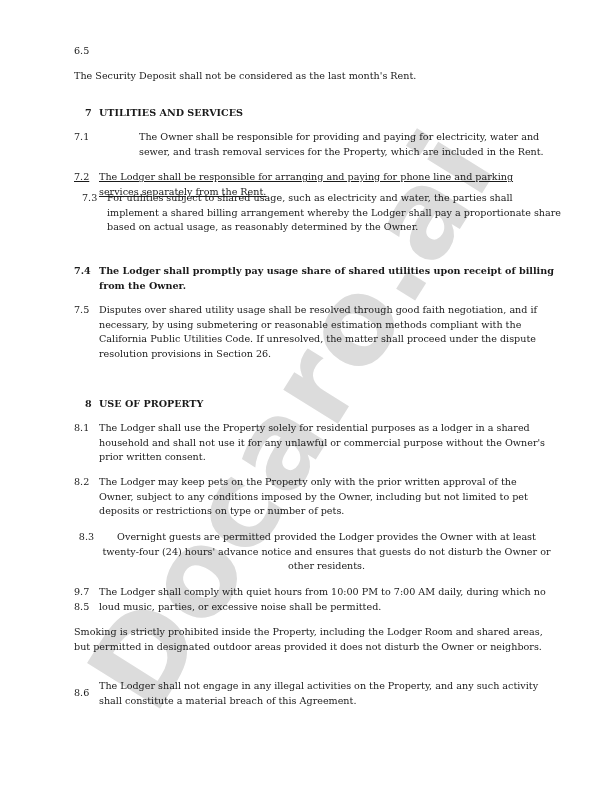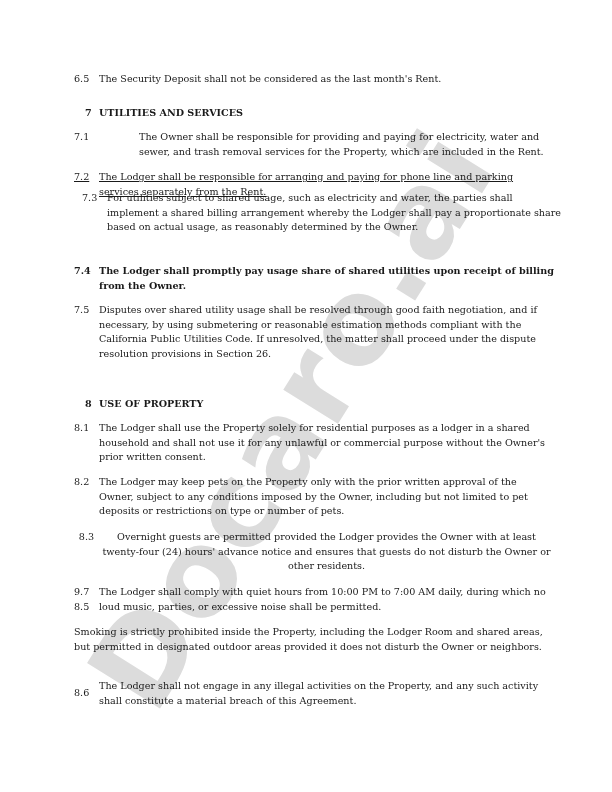--- a/index.html
+++ b/index.html
@@ -76,21 +76,21 @@
     }
   </style>
 </head>
 <body>
 
 <div class="page">
   <div class="watermark">Docaro.ai</div>
 
   <div class="content">
 
-    <div class="clause" style="top:72px;">
+    <div class="clause" style="top:44px;flex-direction:column;">
       <span class="num">6.5</span>
       <span class="text">The Security Deposit shall not be considered as the last month's Rent.</span>
     </div>
 
     <div class="heading" style="top:106px;">
       <span class="num"><span>7</span></span>
       <span class="title">UTILITIES AND SERVICES</span>
     </div>
 
     <div class="clause" style="top:130px;gap:40px;">

